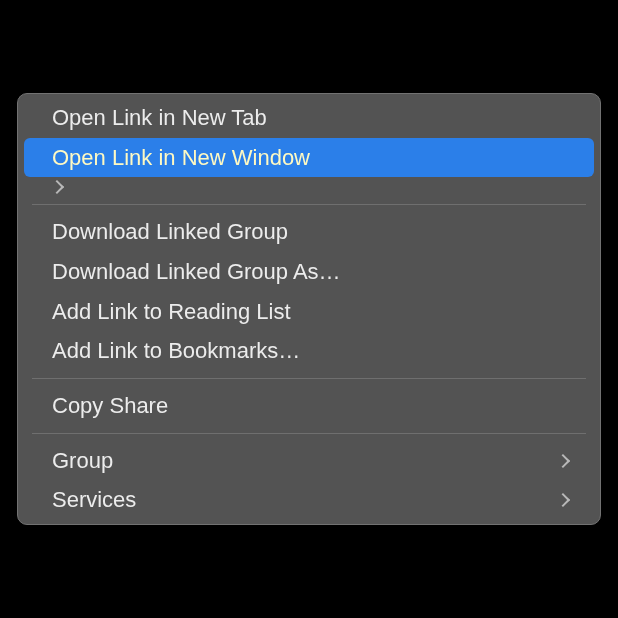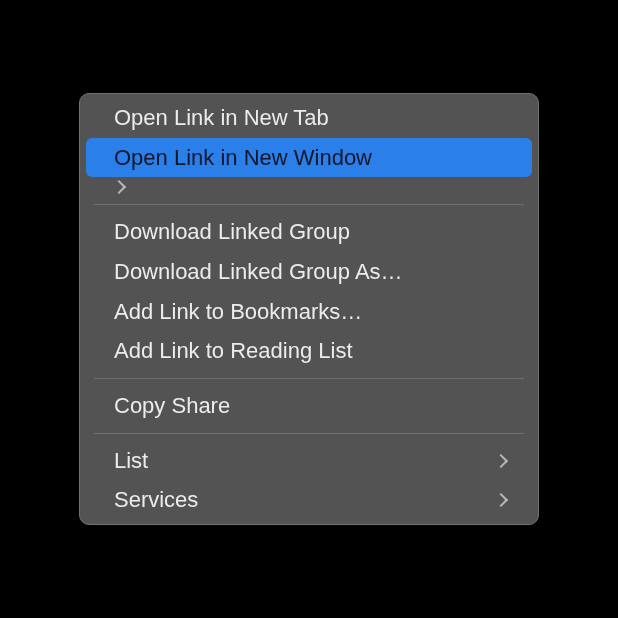--- a/index.html
+++ b/index.html
@@ -10,21 +10,21 @@
     body {
       width: 618px;
       height: 618px;
       background: #000000;
       font-family: -apple-system, BlinkMacSystemFont, "Segoe UI", Helvetica, Arial, sans-serif;
       display: flex;
       align-items: center;
       justify-content: center;
     }
     .context-menu {
-      width: 460px;
+      width: 584px;
       background: #535353;
       border: 1px solid #727272;
       border-radius: 10px;
       padding: 4px 0;
       box-shadow: 0 10px 40px rgba(0,0,0,0.5);
     }
     .menu-item {
       display: flex;
       align-items: center;
       justify-content: space-between;
@@ -32,21 +32,21 @@
       color: #ececec;
       font-size: 22px;
       font-weight: 400;
       cursor: default;
       margin: 0 6px;
       border-radius: 6px;
       line-height: 1.35;
     }
     .menu-item.highlighted {
       background: #2b7fe9;
-      color: #0f172a;
+      color: #fef9c3;
       margin: 0 6px;
     }
     .menu-separator {
       height: 1px;
       background: #6f6f6f;
       margin: 7px 14px;
     }
     .chevron {
       width: 10px;
       height: 10px;
@@ -73,36 +73,36 @@
 
   <div class="menu-separator"></div>
 
   <div class="menu-item">
     <span>Download Linked Group</span>
   </div>
   <div class="menu-item">
     <span>Download Linked Group As…</span>
   </div>
   <div class="menu-item">
-    <span>Add Link to Bookmarks…</span>
+    <span>Add Link to Reading List</span>
   </div>
   <div class="menu-item">
-    <span>Add Link to Reading List</span>
+    <span>Add Link to Bookmarks…</span>
   </div>
 
   <div class="menu-separator"></div>
 
   <div class="menu-item">
     <span>Copy Share</span>
   </div>
 
   <div class="menu-separator"></div>
 
   <div class="menu-item">
-    <span>List</span>
+    <span>Group</span>
     <span class="chevron"></span>
   </div>
   <div class="menu-item">
     <span>Services</span>
     <span class="chevron"></span>
   </div>
 
 </div>
 
 </body></html>

